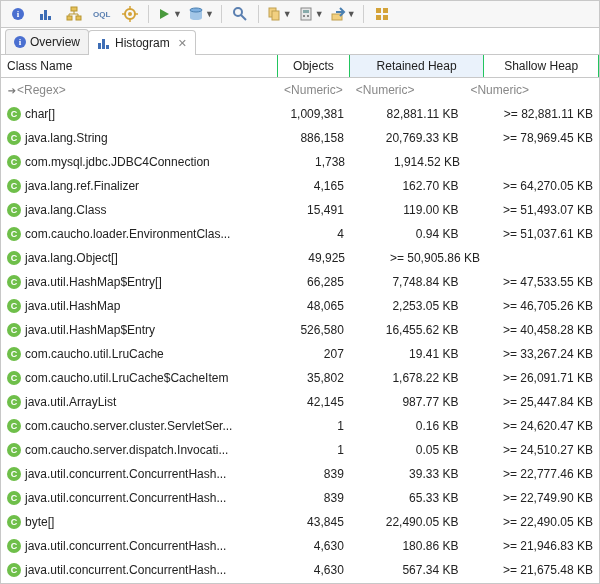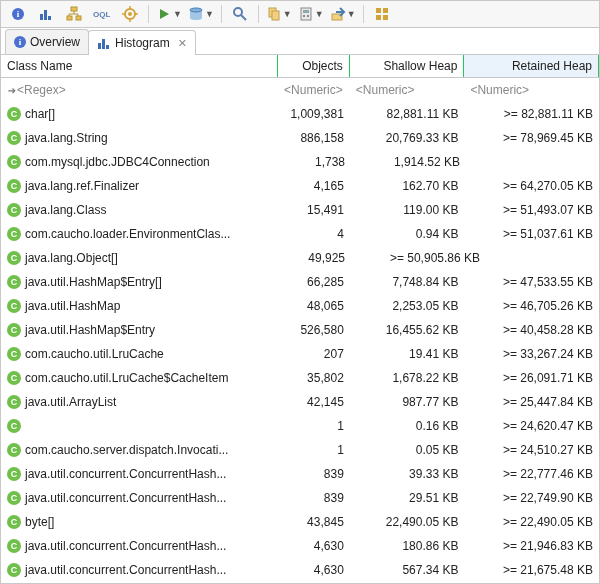--- a/index.html
+++ b/index.html
@@ -8,21 +8,21 @@
   .tbtn{height:22px;min-width:22px;display:flex;align-items:center;justify-content:center;border-radius:2px;padding:0 2px}
   .tsep{width:1px;height:18px;background:#cfcfcf;margin:0 3px}
   .dd{font-size:9px;color:#555;margin-left:1px}
   .tabs{height:26px;display:flex;align-items:flex-end;padding:0 4px;border-bottom:1px solid #c8c8c8;background:#fff}
   .tab{display:flex;align-items:center;height:24px;padding:0 8px;border:1px solid #c8c8c8;border-bottom:none;margin-right:-1px;background:#f2f2f2;border-top-left-radius:4px;border-top-right-radius:4px;gap:4px}
   .tab.active{background:#fff;position:relative;top:1px}
   .tab .close{font-size:11px;color:#888;margin-left:4px}
   .header{display:flex;height:22px;border-bottom:1px solid #c8c8c8}
   .hd{display:flex;align-items:center;padding:0 6px;box-sizing:border-box;border-right:1px solid #22c55e;background:#fff;white-space:nowrap;overflow:hidden}
   .hd.sel{background:#eaf2fb}
-  .hd.right{justify-content:flex-end}
+  .hd.right{justify-content:center}
   .col1{width:278px}.col2{width:72px}.col3{width:115px}.col4{width:135px}
   .filter{display:flex;height:24px;align-items:center}
   .filter .cell{display:flex;align-items:center;padding:0 6px;box-sizing:border-box;height:100%;color:#888}
   .filter .cell.right{}
   .rows{flex:1;overflow:hidden}
   .row{display:flex;height:24px;align-items:center}
   .cell{padding:0 6px;box-sizing:border-box;white-space:nowrap;overflow:hidden;text-overflow:ellipsis}
   .cell.right{text-align:right}
   .cname{display:flex;align-items:center;gap:4px}
   .ico-c{width:14px;height:14px;border-radius:50%;background:#6fbf4a;display:flex;align-items:center;justify-content:center;color:#fff;font-size:9px;font-weight:bold;font-family:Arial}
@@ -144,25 +144,25 @@
     </div>
   </div>
 
   <div class="header">
     <div class="hd col1">
         <span>Class Name</span>
       </div>
     <div class="hd col2 right">
         <span>Objects</span>
       </div>
+    <div class="hd col4 right sel">
+        <span>Retained Heap</span>
+      </div>
     <div class="hd col3 right">
         <span>Shallow Heap</span>
-      </div>
-    <div class="hd col4 right sel">
-        <span>Retained Heap</span>
       </div>
   </div>
 
   <div class="filter">
     <div class="cell col1">
       <span class="arrw">➔</span>
       <span>&lt;Regex&gt;</span>
     </div>
     <div class="cell col2 right">
         <span>&lt;Numeric&gt;</span>
@@ -287,20 +287,21 @@
           <span class="ico-c">C</span>
           <span>java.util.ArrayList</span>
         </div>
         <div class="cell col2 right">42,145</div>
         <div class="cell col3 right">987.77 KB</div>
         <div class="cell col4 right">&gt;= 25,447.84 KB</div>
       </div>
       <div class="row">
         <div class="cell col1 cname">
           <span class="ico-c">C</span>
+          <span>com.caucho.server.cluster.ServletSer...</span>
         </div>
         <div class="cell col2 right">1</div>
         <div class="cell col3 right">0.16 KB</div>
         <div class="cell col4 right">&gt;= 24,620.47 KB</div>
       </div>
       <div class="row">
         <div class="cell col1 cname">
           <span class="ico-c">C</span>
           <span>com.caucho.server.dispatch.Invocati...</span>
         </div>
@@ -316,21 +317,21 @@
         <div class="cell col2 right">839</div>
         <div class="cell col3 right">39.33 KB</div>
         <div class="cell col4 right">&gt;= 22,777.46 KB</div>
       </div>
       <div class="row">
         <div class="cell col1 cname">
           <span class="ico-c">C</span>
           <span>java.util.concurrent.ConcurrentHash...</span>
         </div>
         <div class="cell col2 right">839</div>
-        <div class="cell col3 right">29.51 KB</div>
+        <div class="cell col3 right">65.33 KB</div>
         <div class="cell col4 right">&gt;= 22,749.90 KB</div>
       </div>
       <div class="row">
         <div class="cell col1 cname">
           <span class="ico-c">C</span>
           <span>byte[]</span>
         </div>
         <div class="cell col2 right">43,845</div>
         <div class="cell col3 right">22,490.05 KB</div>
         <div class="cell col4 right">&gt;= 22,490.05 KB</div>

